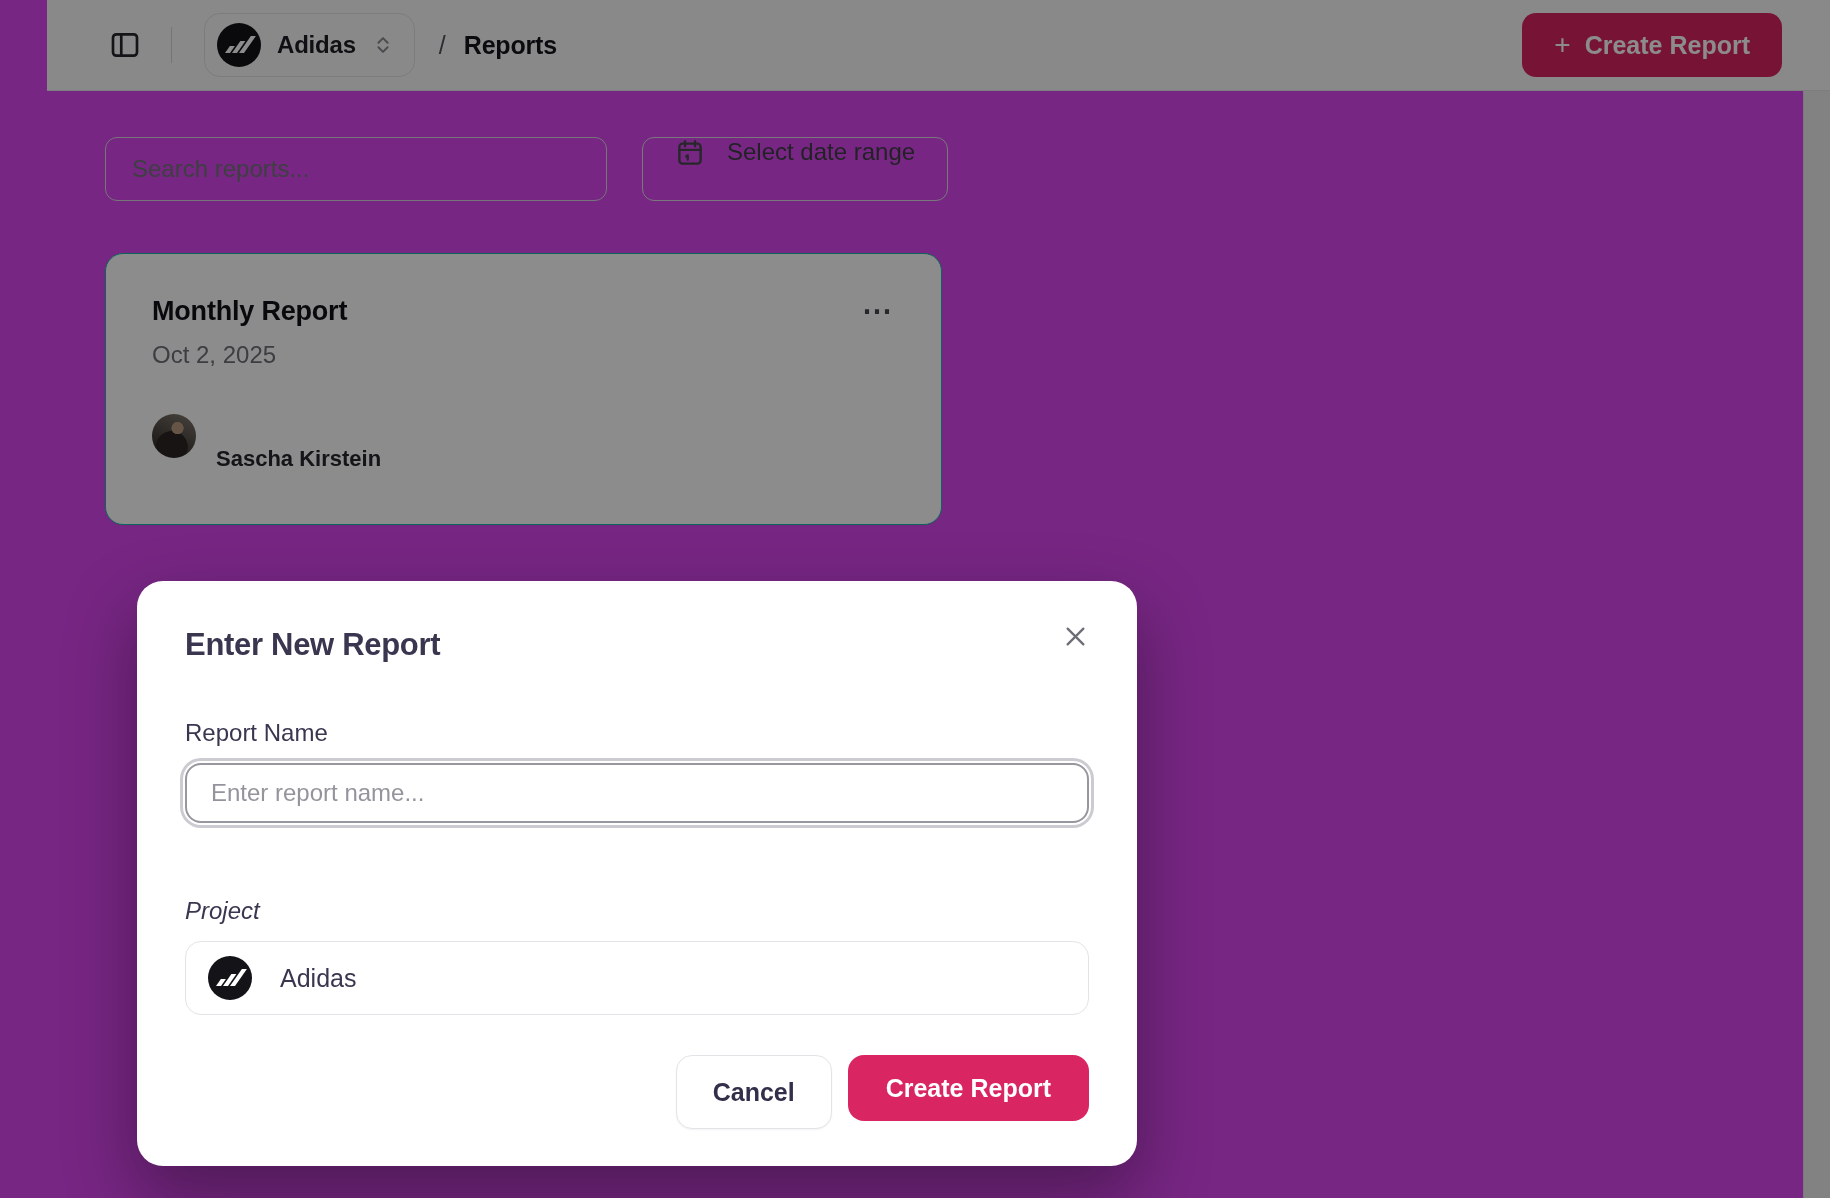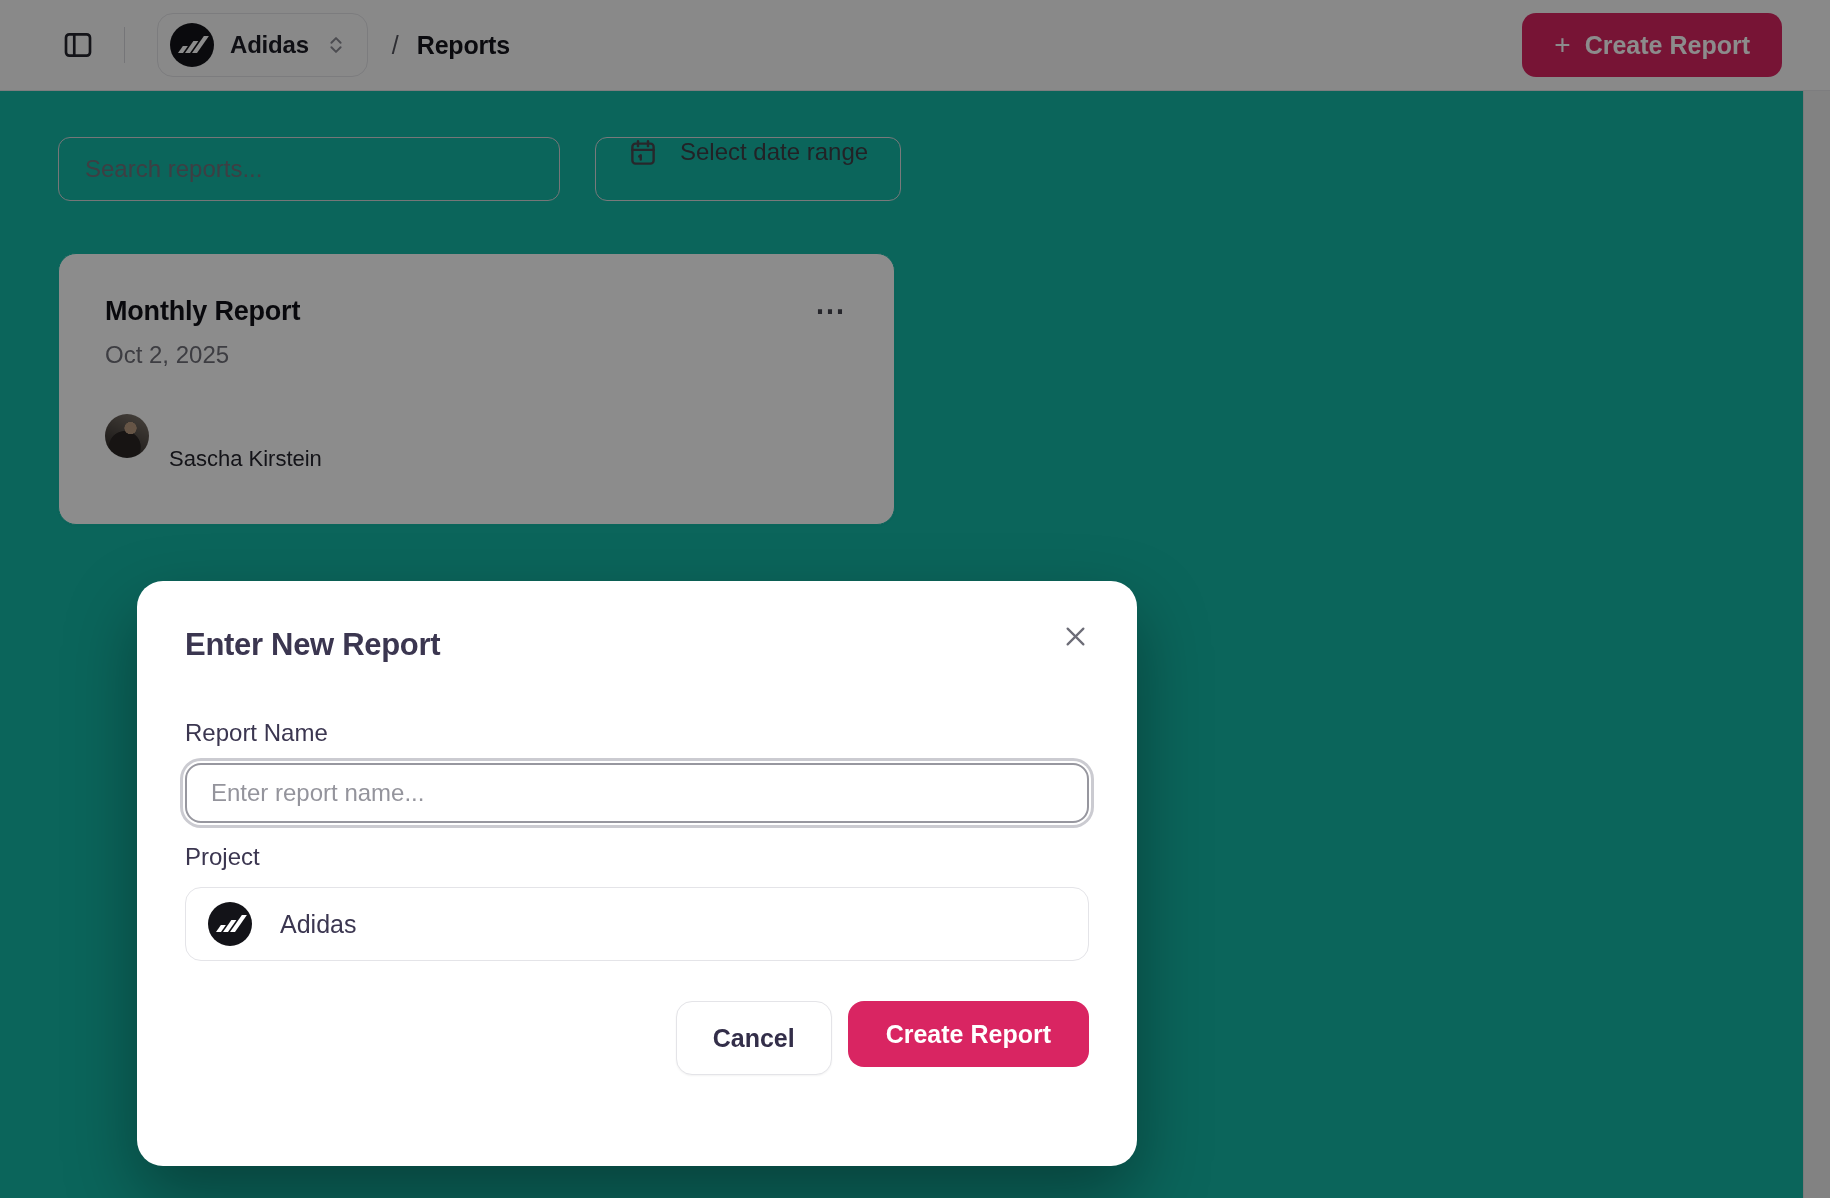--- a/index.html
+++ b/index.html
@@ -1,19 +1,19 @@
 <!DOCTYPE html>
 <html><head>
 <meta charset="utf-8">
 <style>
   * { margin:0; padding:0; box-sizing:border-box; }
   body { font-family:"Liberation Sans","DejaVu Sans",sans-serif; }
   .screen {
     position:relative; width:1830px; height:1198px;
-    background:#14b8a6; overflow:hidden;
+    background:#d946ef; overflow:hidden;padding-left:47px;
   }
   
   .gutter {
     position:absolute; top:0; right:0; width:27px; height:100%;
     background:#ededed; border-left:1px solid #dedede; z-index:1;
   }
   
   .header {
     position:relative; z-index:2; height:91px;
     display:flex; align-items:center; padding:0 48px 0 62px;
@@ -65,42 +65,42 @@
   }
   .card-date { margin-top:14px; font-size:24px; color:#6f6f78; }
   .card-author { margin-top:30px; display:flex; align-items:center; gap:20px; }
   .avatar {
     width:44px; height:44px; border-radius:50%; flex:0 0 auto;
     background:
       radial-gradient(circle at 58% 32%, #bb9c80 0 15%, rgba(0,0,0,0) 16%),
       radial-gradient(circle at 45% 75%, #2a2624 0 38%, rgba(0,0,0,0) 40%),
       linear-gradient(205deg, #837a70 0%, #57504a 45%, #211e1d 100%);
   }
-  .author-name { font-size:22px; font-weight:400; color:#26262e;margin-top:47px; }
+  .author-name { font-size:22px; font-weight:700; color:#26262e;margin-top:47px; }
   
   .overlay { position:absolute; inset:0; background:rgba(0,0,0,0.45); z-index:5; }
   .modal {
     position:absolute; z-index:6; left:137px; top:581px; width:1000px; height:585px;
     background:#ffffff; border-radius:26px; padding:46px 48px;
     box-shadow:0 30px 70px rgba(0,0,0,0.35);
   }
   .modal-title { font-size:31px; font-weight:700; color:#3b3650; letter-spacing:-0.3px; }
   .modal-close {
     position:absolute; top:36px; right:42px; background:none; border:none;
     cursor:pointer; display:flex; padding:6px;
   }
   .field-label { display:block; font-size:24px; font-weight:500; color:#3b3650; }
   .lbl-1 { margin-top:56px; }
   .name-input {
     margin-top:16px; width:100%; height:60px; border-radius:16px;
     border:2px solid #97979f; box-shadow:0 0 0 2px #ffffff, 0 0 0 5px #cbcbd1;
     padding:0 24px; font-size:24px; color:#27272a; font-family:inherit; outline:none;
   }
   .name-input::placeholder { color:#94949c; }
-  .lbl-2 { margin-top:20px; }
+  .lbl-2 { margin-top:74px;font-style:italic; }
   .project-select {
     margin-top:16px; width:100%; height:74px; border:1px solid #e4e4e8;
     border-radius:16px; background:#fff; display:flex; align-items:center;
     gap:28px; padding:0 22px; cursor:pointer;
   }
   .project-name { font-size:25px; font-weight:500; color:#3b3650; }
   .modal-footer { margin-top:40px; display:flex; justify-content:flex-end; gap:16px; }
   .btn-cancel {
     height:74px; padding:0 36px; background:#fff; border:1px solid #e4e4e8;
     border-radius:16px; font-size:25px; font-weight:600; color:#332e49;

